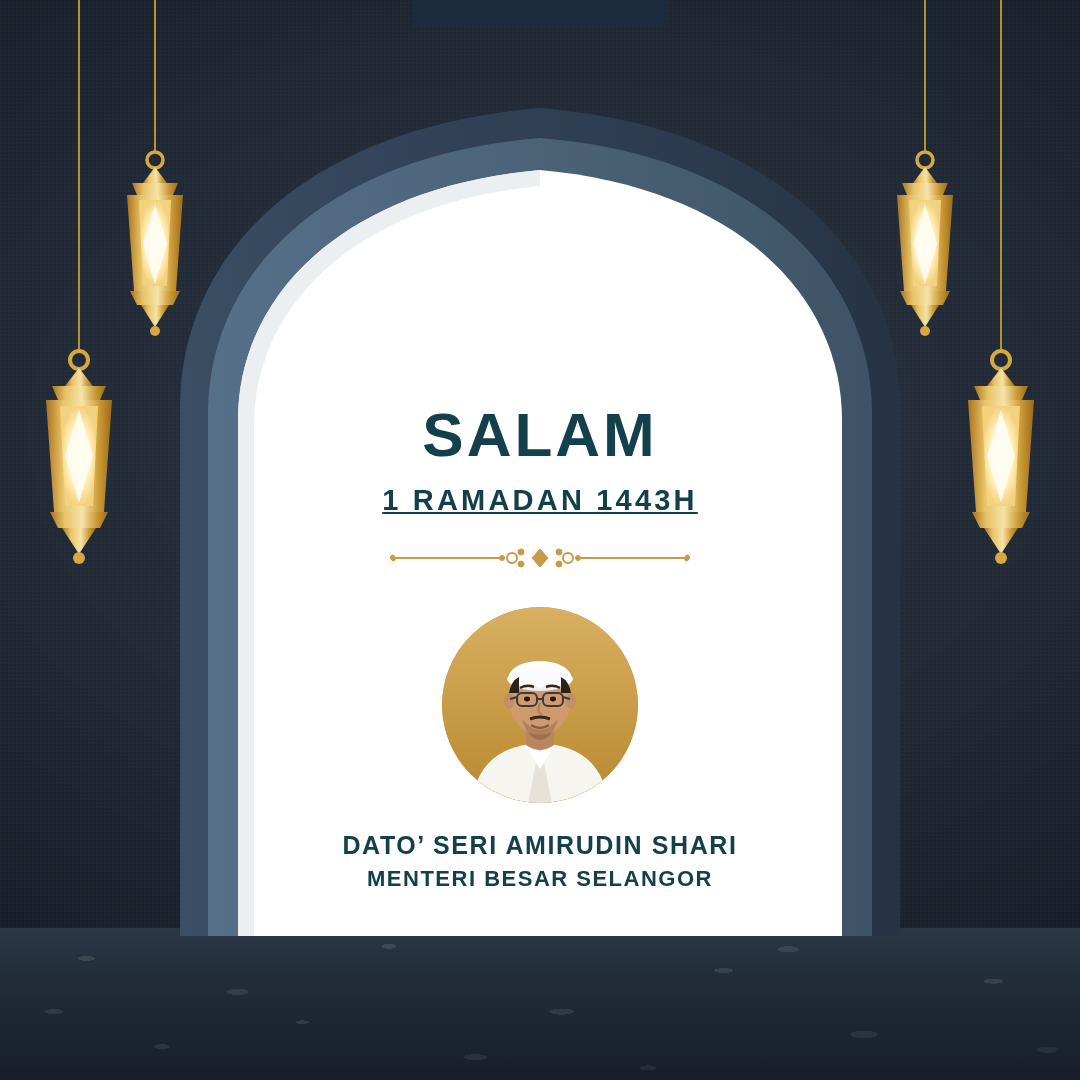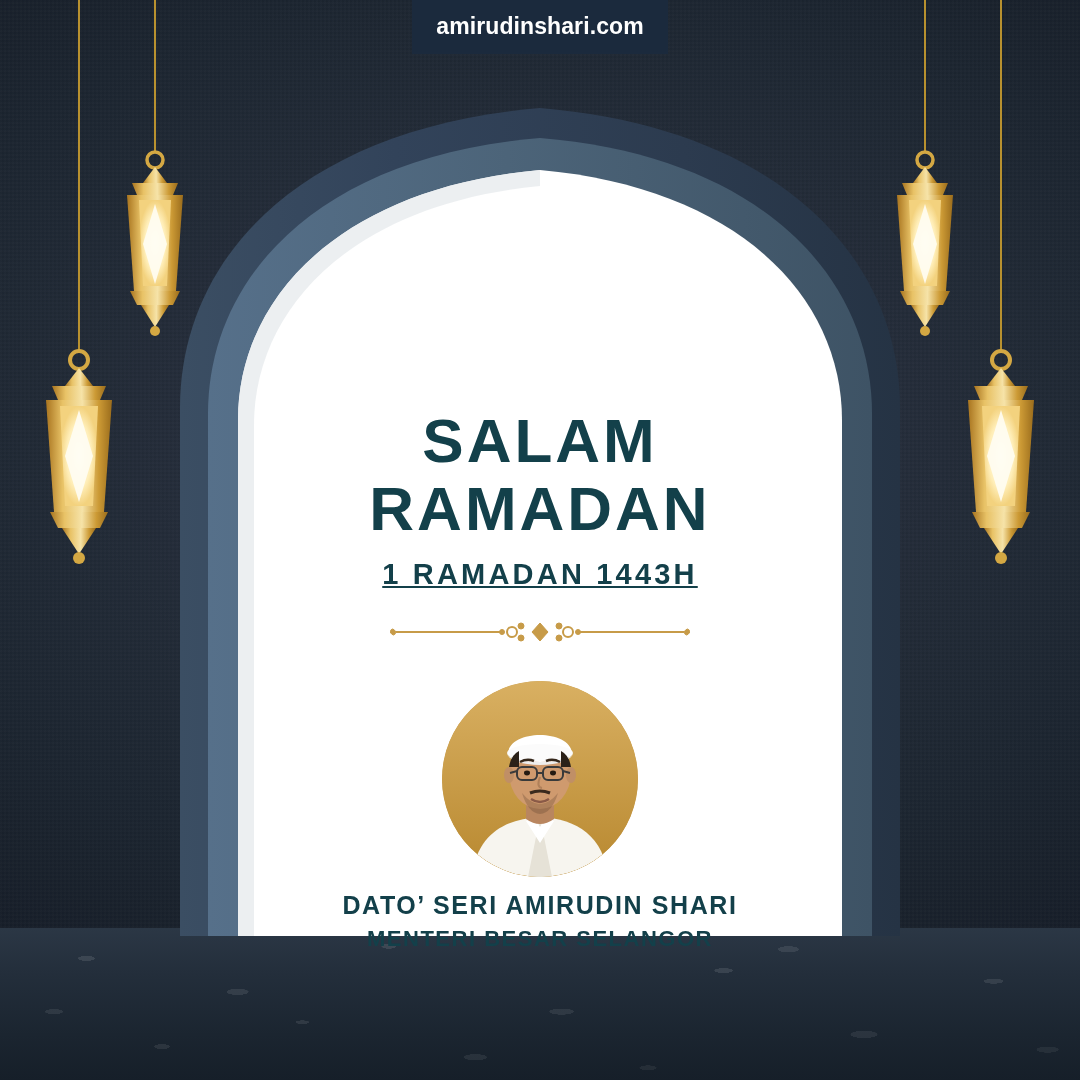--- a/index.html
+++ b/index.html
@@ -96,21 +96,21 @@
     top: 108px;
     width: 720px;
     height: 828px;
     z-index: 20;
     pointer-events: none;
   }
   .panel-inner {
     position: absolute;
     left: 0;
     right: 0;
-    top: 14px;
+    top: 8px;
     text-align: center;
     pointer-events: auto;
   }
 
   .title-line1 {
     margin-top: 288px;
     font-size: 62px;
     font-weight: bold;
     letter-spacing: 3px;
     color: #13404a;
@@ -146,21 +146,21 @@
     width: 196px;
     height: 196px;
     border-radius: 50%;
     position: relative;
     overflow: hidden;
     background: radial-gradient(circle at 50% 35%, #d6ac5c 0%, #c79b48 55%, #b98c3a 100%);
   }
   .portrait svg { display:block; }
 
   .person-name {
-    margin-top: 14px;
+    margin-top: 28px;
     font-size: 25px;
     font-weight: bold;
     letter-spacing: 1.6px;
     color: #13404a;
   }
   .person-role {
     margin-top: 6px;
     font-size: 22px;
     font-weight: bold;
     letter-spacing: 1.5px;
@@ -209,21 +209,20 @@
 
       <path d="M58,828 L58,312 C58,190 160,80 360,62 C560,80 662,190 662,312 L662,828 Z" fill="#ffffff"></path>
 
       <path d="M58,828 L58,312 C58,190 160,80 360,62 L360,78 C172,96 74,200 74,318 L74,828 Z" fill="#e9ecef" opacity="0.85"></path>
     </svg>
   </div>
 
   <div class="panel-content">
     <div class="panel-inner">
       <div class="title-line1">SALAM</div>
-      <div class="title-line2">RAMADAN</div>
       <div class="subtitle">1 RAMADAN 1443H</div>
 
       <div class="ornament">
         <svg width="300" height="26" viewBox="0 0 300 26" xmlns="http://www.w3.org/2000/svg">
           <g stroke="#c79b48" fill="#c79b48">
             <line x1="6" y1="13" x2="112" y2="13" stroke-width="2"></line>
             <line x1="188" y1="13" x2="294" y2="13" stroke-width="2"></line>
             <polygon points="150,4 158,13 150,22 142,13"></polygon>
             <circle cx="122" cy="13" r="5" fill="none" stroke-width="2"></circle>
             <circle cx="178" cy="13" r="5" fill="none" stroke-width="2"></circle>
@@ -295,21 +294,20 @@
           </g>
         </svg>
       </div>
 
       <div class="person-name">DATO’ SERI AMIRUDIN SHARI</div>
       <div class="person-role">MENTERI BESAR SELANGOR</div>
     </div>
   </div>
 
   <div class="header-tag">
-    <div>amirudinshari.com</div>
   </div>
 
   <div class="lantern" style="left: 14px; top: 0;">
     <svg width="130" height="570" viewBox="0 0 130 570" xmlns="http://www.w3.org/2000/svg">
       <defs>
         <linearGradient id="g1a" x1="0" y1="0" x2="1" y2="0">
           <stop offset="0%" stop-color="#a8741f"></stop>
           <stop offset="25%" stop-color="#e8c266"></stop>
           <stop offset="55%" stop-color="#f6e3a8"></stop>
           <stop offset="80%" stop-color="#cc9a35"></stop>

